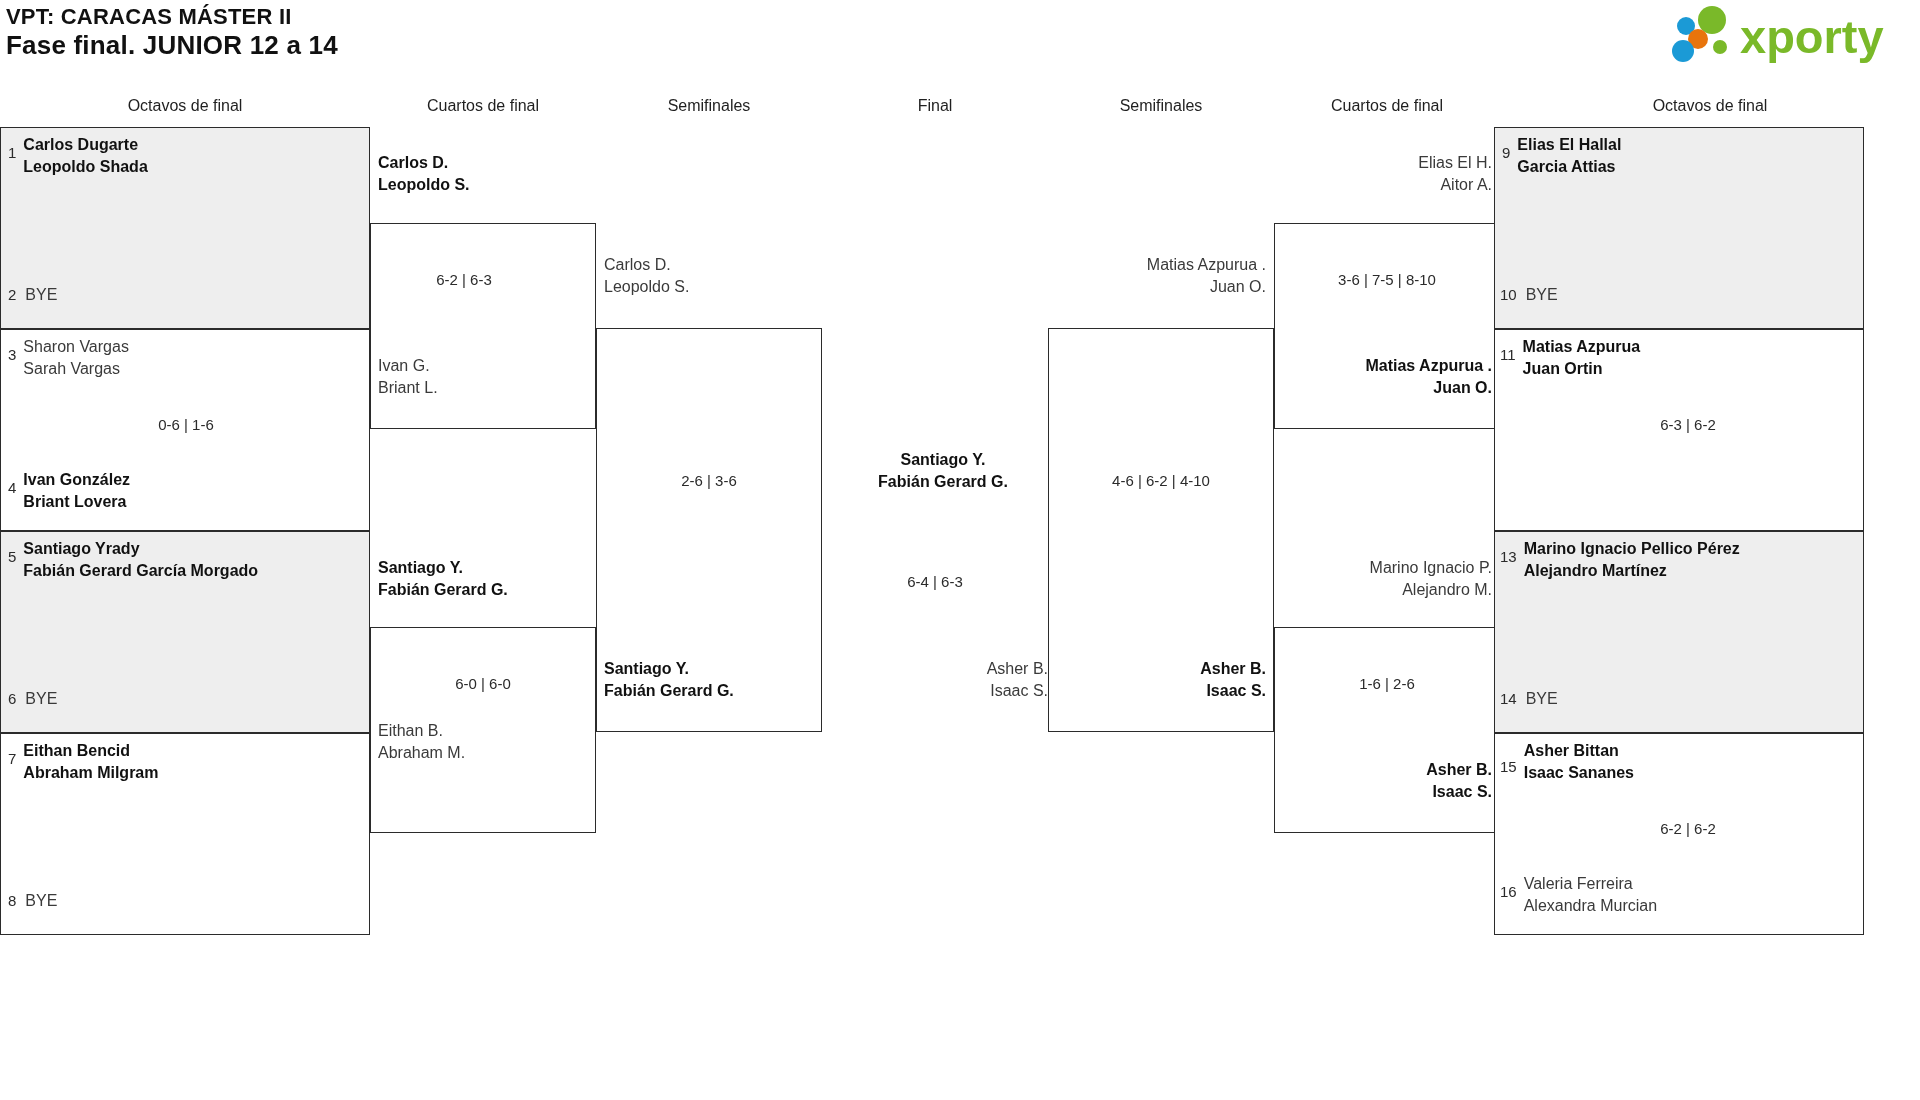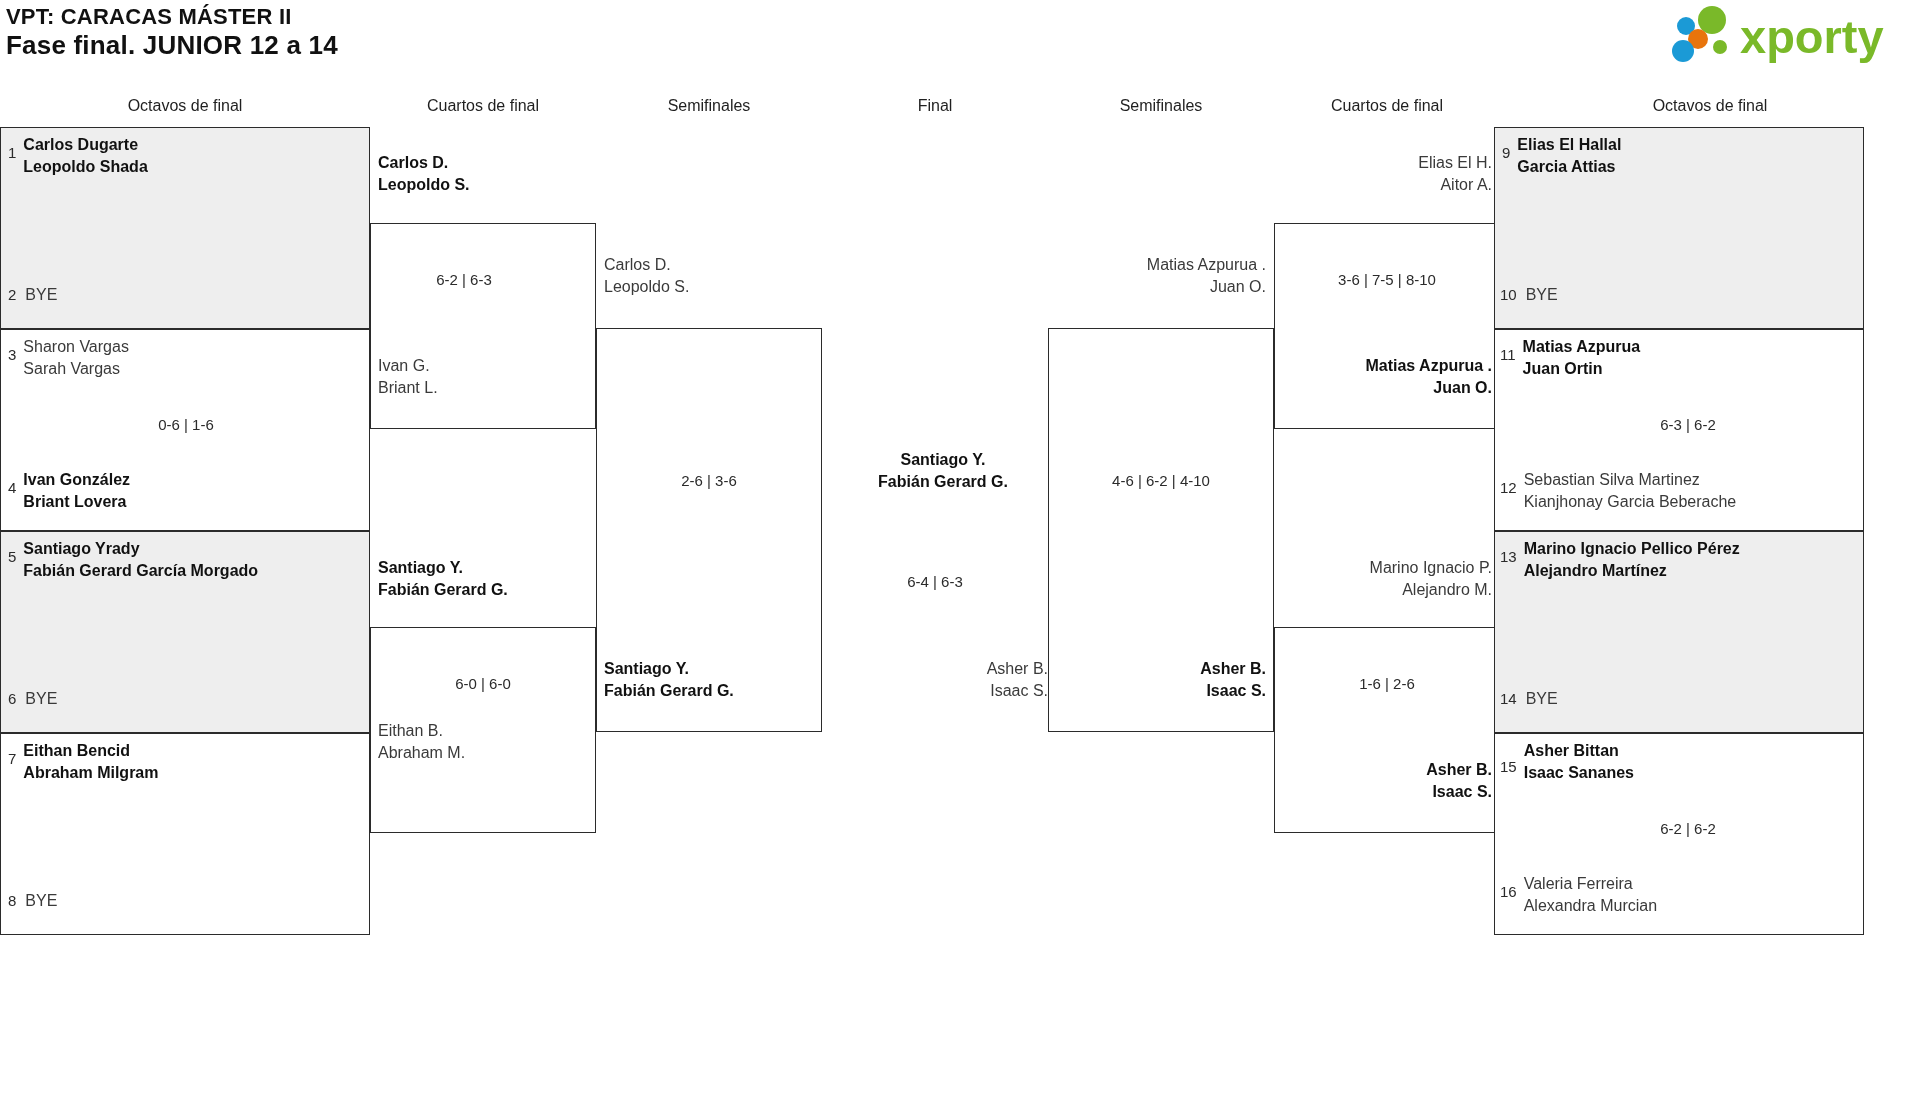--- a/index.html
+++ b/index.html
@@ -247,27 +247,20 @@
     <span class="names bye">BYE</span>
   </div>
 
   <div class="entry" style="left:1500px; top:336px; width:356px;">
     <span class="seed">11</span>
     <span class="names win">
       <span>Matias Azpurua</span><br>
       <span>Juan Ortin</span>
     </span>
   </div>
-  <div class="entry" style="left:1500px; top:469px; width:356px;">
-    <span class="seed">12</span>
-    <span class="names lose">
-      <span>Sebastian Silva Martinez</span><br>
-      <span>Kianjhonay Garcia Beberache</span>
-    </span>
-  </div>
   <div class="score" style="left:1510px; top:415px; width:356px;">6-3 | 6-2</div>
 
   <div class="entry" style="left:1500px; top:538px; width:356px;">
     <span class="seed">13</span>
     <span class="names win">
       <span>Marino Ignacio Pellico Pérez</span><br>
       <span>Alejandro Martínez</span>
     </span>
   </div>
   <div class="byerow" style="left:1500px; top:688px;">

